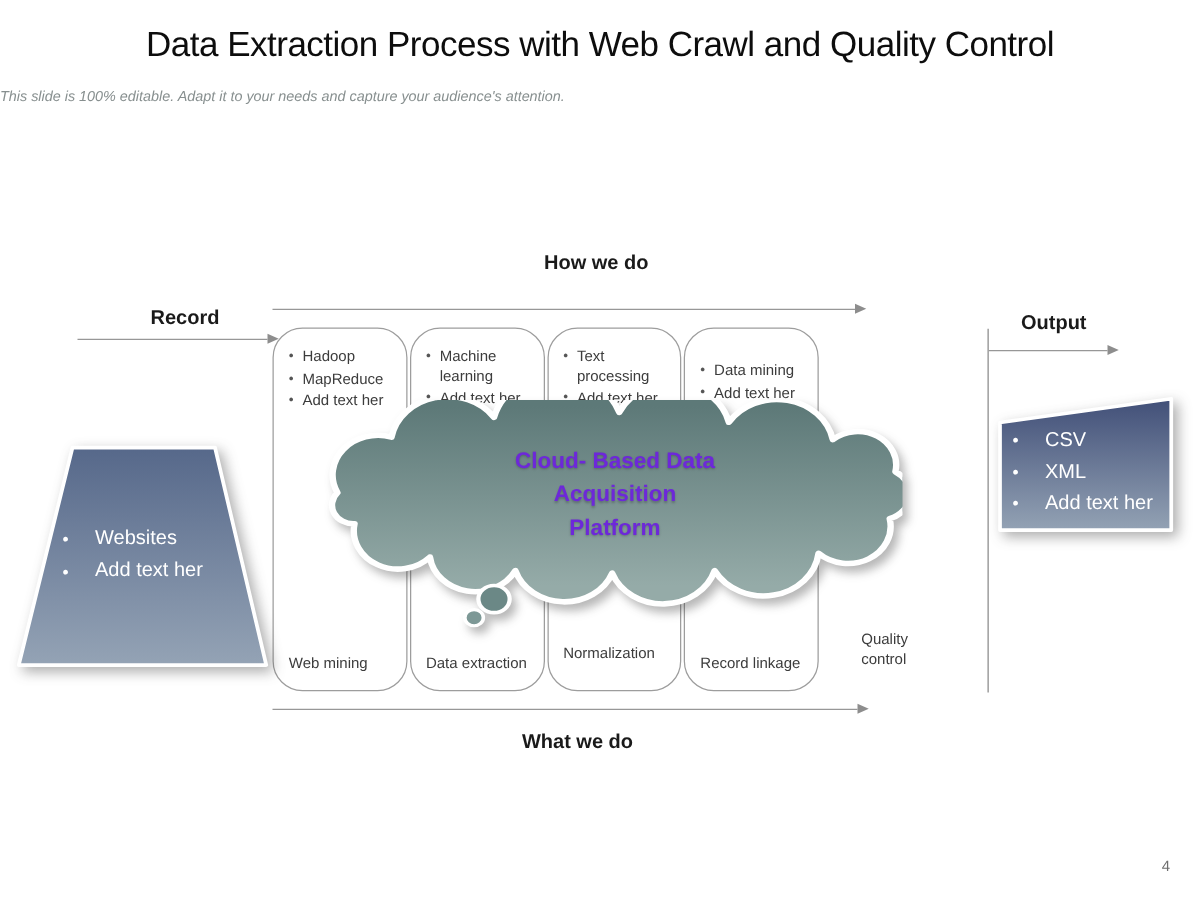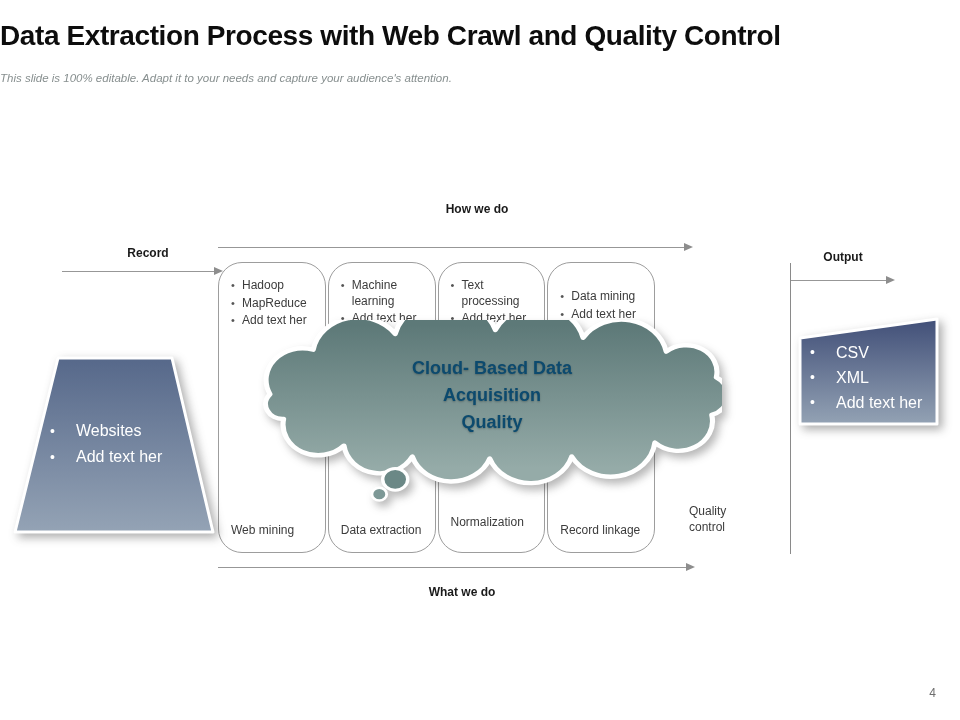--- a/index.html
+++ b/index.html
@@ -2,28 +2,28 @@
 <html style="--cloud-top: #5d7978; --cloud-bottom: #95aba8; --trap-top: #56688a; --trap-bottom: #94a3b5; --csv-top: #414f78; --csv-bottom: #93a2b4; --subtitle: #878f8f; --arrow-gray: #8d8d8d;"><head>
 <meta charset="utf-8">
 <style>
   html,body{margin:0;padding:0;background:#ffffff;}
   .slide{
     position:relative;width:960px;height:720px;background:#ffffff;overflow:hidden;
     font-family:"Liberation Sans","DejaVu Sans",sans-serif;color:#222;
   }
   
   .title{
-    position:absolute;top:20px;left:0;right:0;
-    font-size:28px;font-weight:bold;letter-spacing:-0.4px;color:#0d0d0d;white-space:nowrap;
+    position:absolute;top:20px;left:0;right:0;text-align:center;
+    font-size:28px;font-weight:normal;letter-spacing:-0.4px;color:#0d0d0d;white-space:nowrap;
   }
   .subtitle{
     position:absolute;top:72px;left:0;right:0;text-align:left;
     font-style:italic;font-size:11.5px;color:var(--subtitle,#878f8f);
   }
-  .flow-label{position:absolute;font-weight:bold;font-size:12px;color:#1a1a1a;text-align:center;}
+  .flow-label{position:absolute;font-weight:bold;font-size:16px;color:#1a1a1a;text-align:center;}
   .lbl-how{top:202px;left:240px;width:474px;}
   .lbl-what{top:568px;left:225px;width:474px;margin-top:17px;}
   .lbl-input{top:246px;left:100px;width:96px;}
   .lbl-output{top:250px;left:798px;width:90px;}
   
   .arrow-line{position:absolute;height:1.4px;background:#979797;}
   .arrow-head{position:absolute;width:0;height:0;border-top:4.5px solid transparent;
     border-bottom:4.5px solid transparent;border-left:9px solid #8d8d8d;}
   .vline{position:absolute;width:1.4px;background:#8a8a8a;}
   
@@ -41,21 +41,21 @@
     position:absolute;left:12px;right:2px;bottom:14px;font-size:12px;line-height:1.35;color:#3c3c3c;
   }
   .process-box:nth-child(3) .stage-label{bottom:22px;}
   .quality-label{
     position:absolute;left:689px;top:503px;width:60px;font-size:12px;line-height:1.35;color:#3c3c3c;
   }
   
   .cloud-svg{position:absolute;left:262px;top:320px;filter:drop-shadow(4px 5px 4px rgba(50,50,50,0.35));}
   .cloud-text{
     position:absolute;left:262px;top:355px;width:460px;text-align:center;
-    color:#0c4a6e;font-weight:bold;font-size:18px;line-height:27px;
+    color:#6d28d9;font-weight:bold;font-size:18px;line-height:27px;
     text-shadow:0 1px 2px rgba(0,0,0,0.25);
   }
   
   .shape-svg{position:absolute;filter:drop-shadow(4px 4px 5px rgba(50,50,50,0.4));}
   .shape-text{position:absolute;color:#ffffff;}
   .shape-text ul{margin:0;padding:0;list-style:none;}
   .shape-text li{position:relative;padding-left:28px;font-size:16px;line-height:26px;}
   .shape-text li::before{content:"\2022";position:absolute;left:2px;top:0;font-size:14px;color:#ffffff;}
   .websites-text{left:48px;top:418px;width:170px;}
   .csv-text{left:808px;top:340px;width:140px;}
@@ -138,21 +138,21 @@
              A 36 36 0 0 1 165 138
              A 32 32 0 0 1 105 127
              A 31 31 0 0 1 52 100
              A 15 15 0 0 1 40 75 Z" fill="url(#cloudGrad)" stroke="#ffffff" stroke-width="4.5" stroke-linejoin="round"></path>
     <circle cx="150" cy="161" r="11" fill="#6b8886" stroke="#ffffff" stroke-width="3"></circle>
     <circle cx="136" cy="176" r="6.5" fill="#7d9896" stroke="#ffffff" stroke-width="2.5"></circle>
   </svg>
   <div class="cloud-text">
     <div>Cloud- Based Data</div>
     <div>Acquisition</div>
-    <div>Quality</div>
+    <div>Platform</div>
   </div>
 
   <svg class="shape-svg" style="left:10px;top:352px;" width="210" height="186" viewBox="0 0 210 186">
     <defs>
       <linearGradient id="trapGrad" x1="0" y1="0" x2="0" y2="1">
         <stop offset="0" style="stop-color:var(--trap-top,#56688a)"></stop>
         <stop offset="1" style="stop-color:var(--trap-bottom,#94a3b5)"></stop>
       </linearGradient>
     </defs>
     <polygon points="48,6 162,6 203,180 5,180" fill="url(#trapGrad)" stroke="#ffffff" stroke-width="3" stroke-linejoin="round"></polygon>

